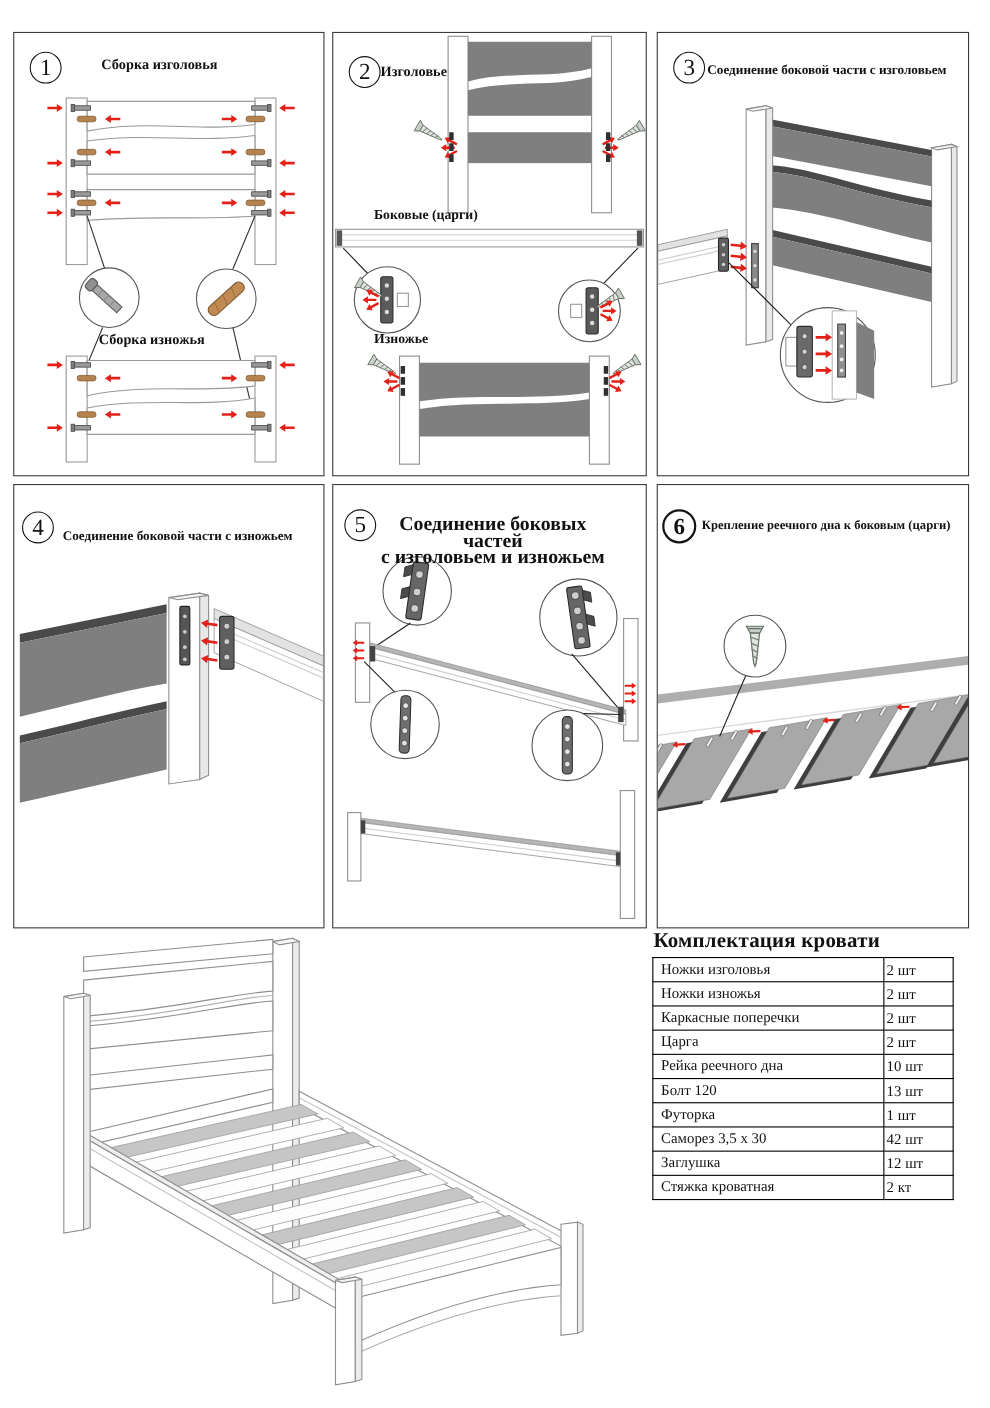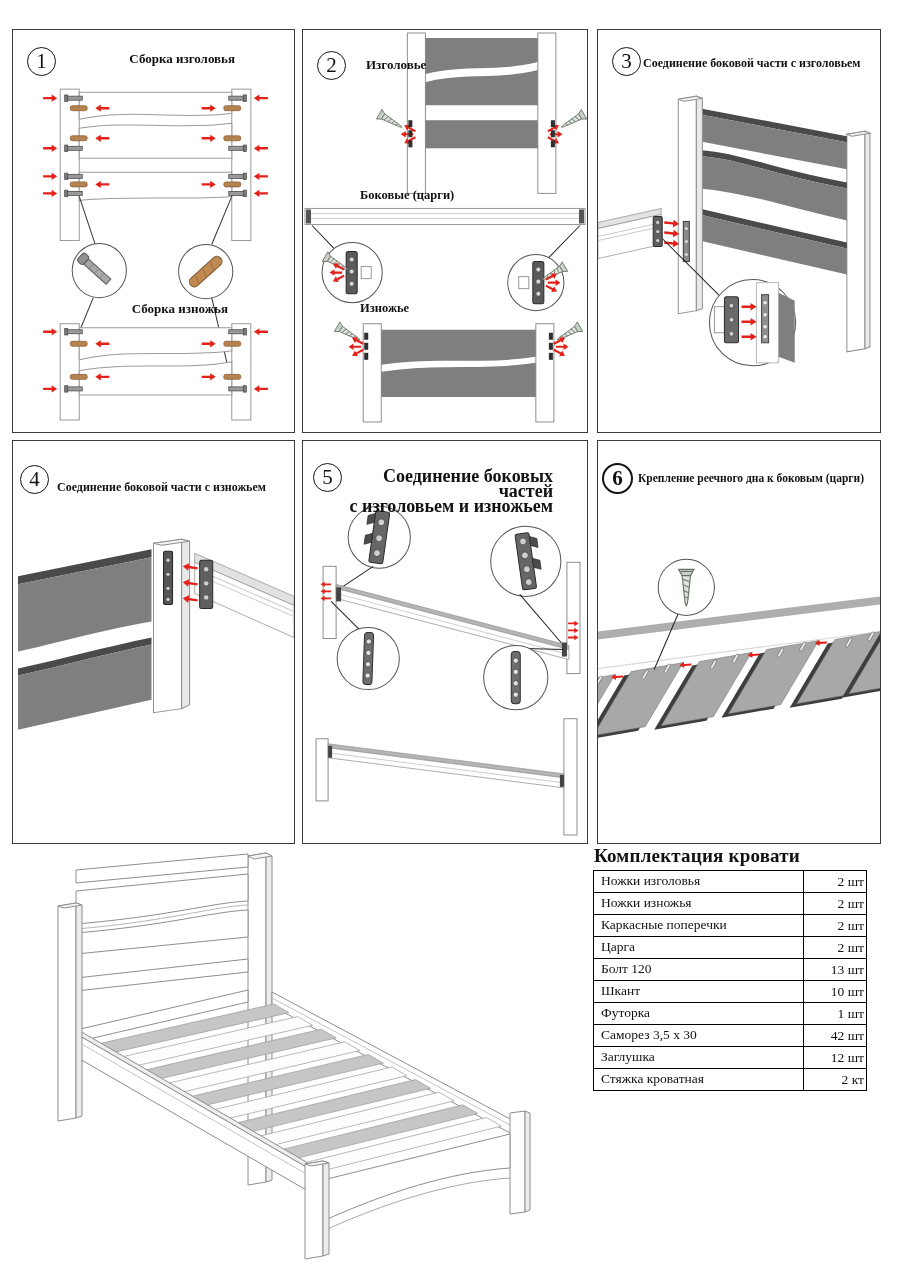--- a/index.html
+++ b/index.html
@@ -10,29 +10,29 @@
   #p2{left:302px;top:29px;width:286px;height:404px}
   #p3{left:597px;top:29px;width:284px;height:404px}
   #p4{left:12px;top:440px;width:283px;height:404px}
   #p5{left:302px;top:440px;width:286px;height:404px}
   #p6{left:597px;top:440px;width:284px;height:404px}
   .panel svg{position:absolute;left:0;top:0;width:100%;height:100%;}
   .step-circle{position:absolute;width:27px;height:27px;border:1.7px solid #141414;border-radius:50%;
        text-align:center;line-height:27px;font-size:21px;background:#fff;z-index:3;}
   #p6 .step-circle{border-width:2.6px;font-weight:bold;}
   .p-title{position:absolute;font-weight:bold;font-size:12.5px;line-height:15px;z-index:3;white-space:nowrap;text-align:right;}
-  .p-title.center{text-align:right;white-space:normal;}
-  .small-label{position:absolute;font-weight:bold;font-size:12.5px;z-index:3;white-space:nowrap;padding-left:20px;}
+  .p-title.center{text-align:center;white-space:normal;}
+  .small-label{position:absolute;font-weight:bold;font-size:12.5px;z-index:3;white-space:nowrap;}
   
   #bed-wrap{position:absolute;left:20px;top:850px;width:560px;height:420px;}
   #table-wrap{position:absolute;left:593px;top:845px;width:278px;}
   .table-title{font-size:19px;font-weight:bold;margin:0 0 3px 1px;letter-spacing:.2px;}
   table.parts{border-collapse:collapse;width:274px;font-size:13.5px;}
   table.parts td{border:1px solid #000;padding:0 4px 2px 7px;height:17px;}
-  table.parts td.qty{width:58px;text-align:right;padding:2px 2px;}
+  table.parts td.qty{width:58px;text-align:left;padding:2px 2px;}
 </style>
 </head>
 <body>
 
 <div class="panel" id="p1">
   <div class="step-circle" style="left:14px;top:17px">1</div>
   <div class="p-title center" style="left:42px;top:21px;width:180px;font-size:13px">Сборка изголовья</div>
   <div class="p-title center" style="left:35px;top:271px;width:180px;font-size:13px">Сборка изножья</div>
   <svg viewBox="0 0 280 401" preserveAspectRatio="none">
     <defs>
@@ -478,28 +478,28 @@
         </tr>
         <tr>
           <td>Каркасные поперечки</td>
           <td class="qty">2 шт</td>
         </tr>
         <tr>
           <td>Царга</td>
           <td class="qty">2 шт</td>
         </tr>
         <tr>
+          <td>Рейка реечного дна</td>
+          <td class="qty">10 шт</td>
+        </tr>
+        <tr>
           <td>Болт 120</td>
           <td class="qty">13 шт</td>
         </tr>
         <tr>
-          <td>Шкант</td>
-          <td class="qty">10 шт</td>
-        </tr>
-        <tr>
           <td>Футорка</td>
           <td class="qty">1 шт</td>
         </tr>
         <tr>
           <td>Саморез 3,5 х 30</td>
           <td class="qty">42 шт</td>
         </tr>
         <tr>
           <td>Заглушка</td>
           <td class="qty">12 шт</td>

